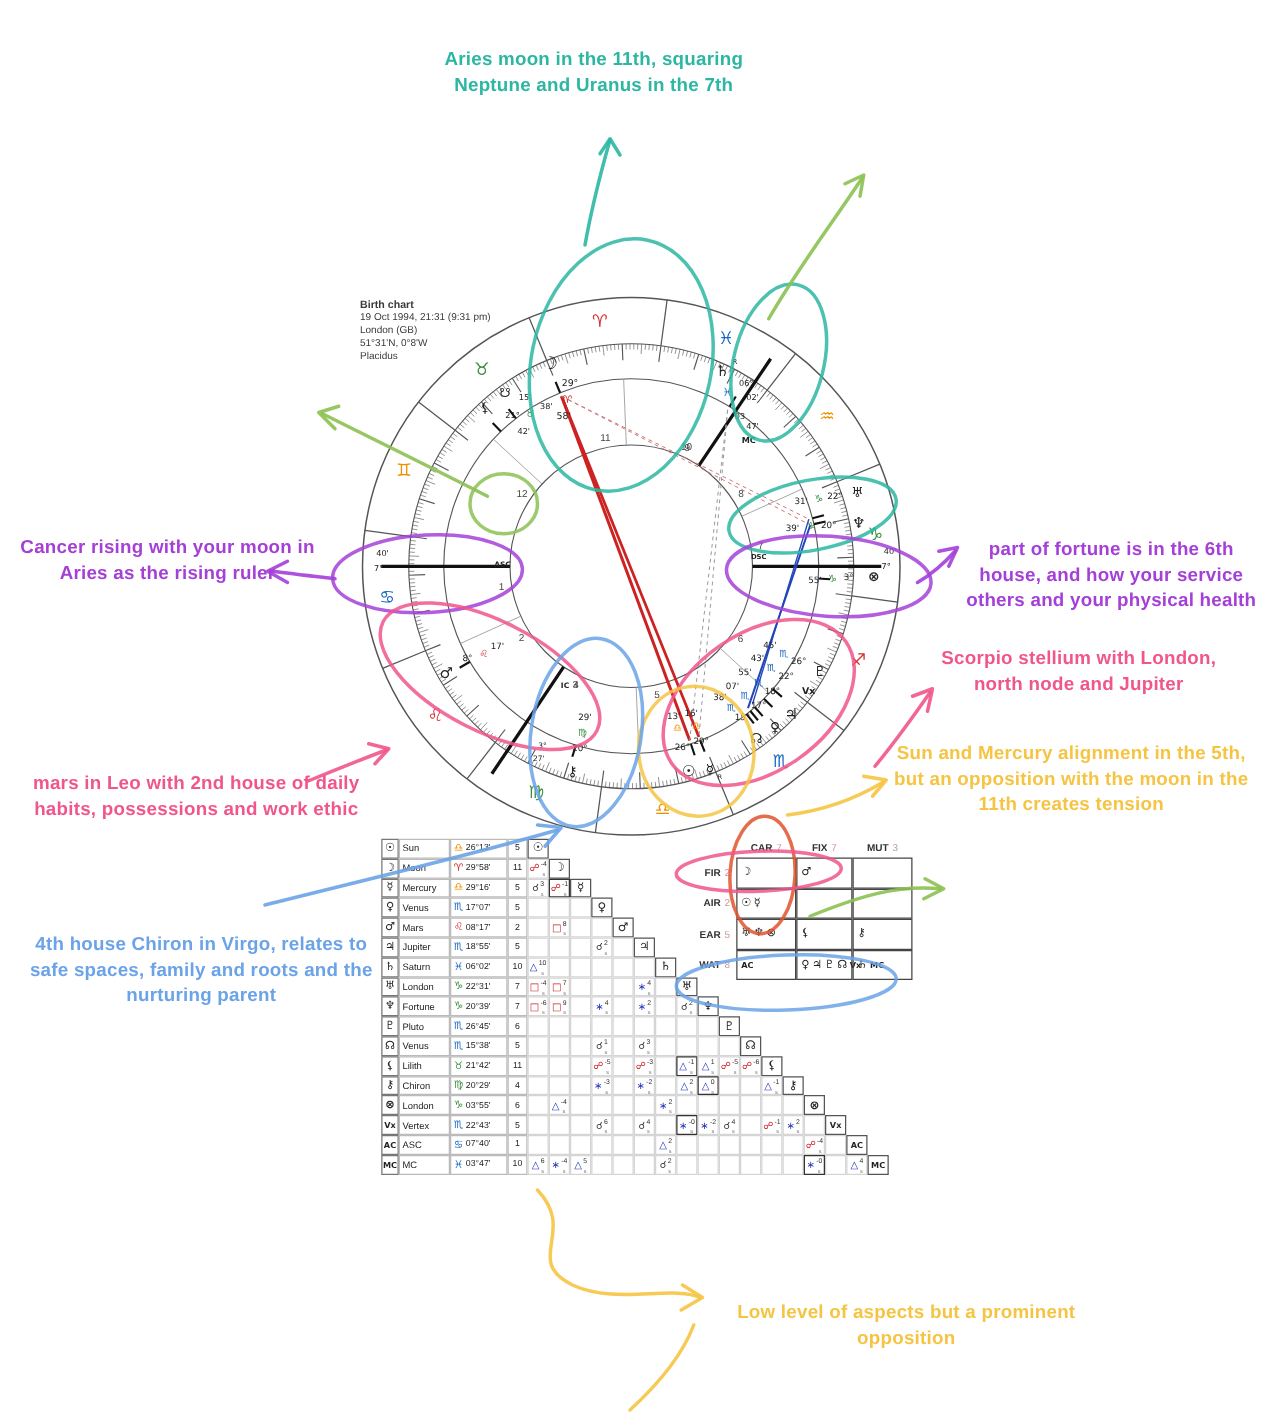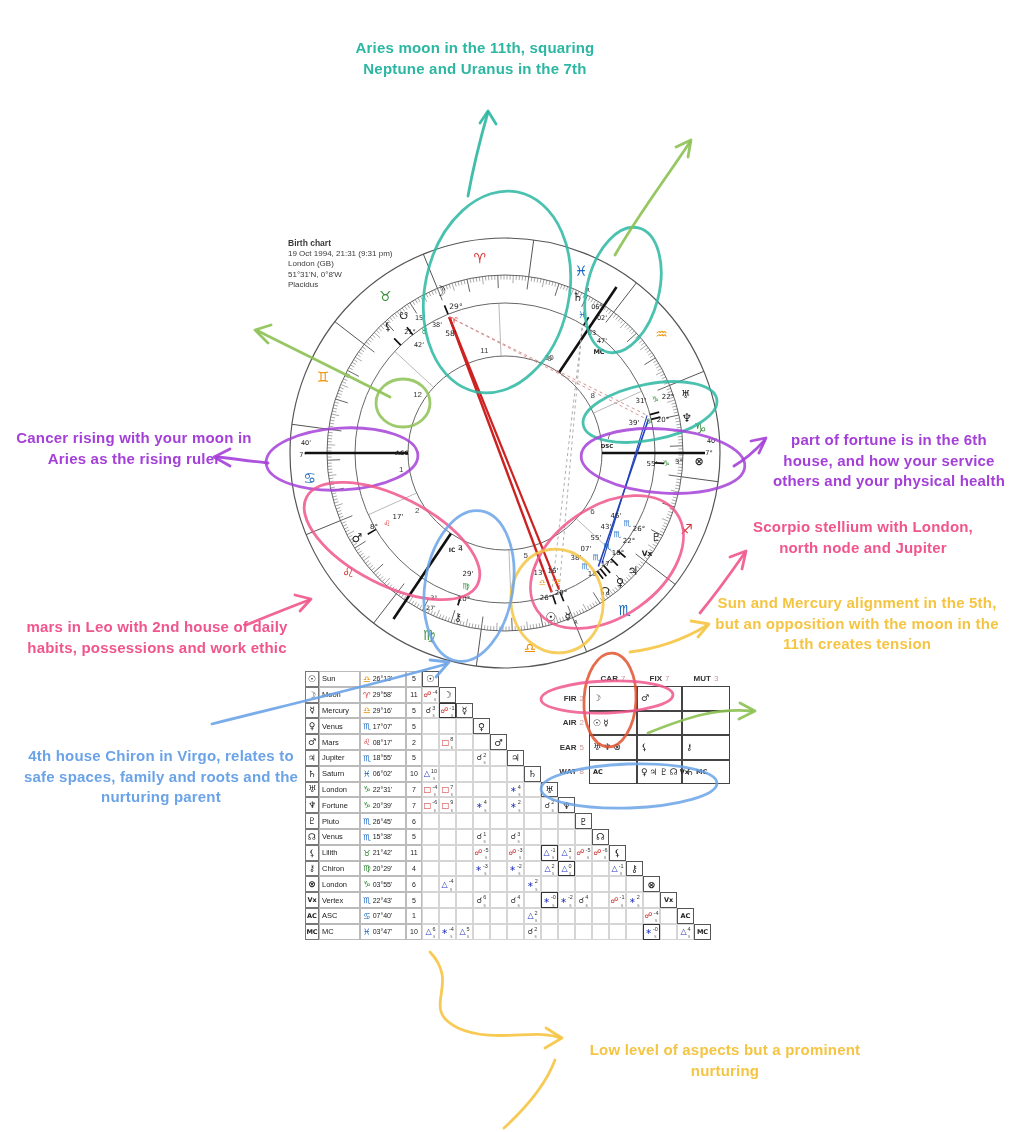--- a/index.html
+++ b/index.html
@@ -1026,21 +1026,21 @@
       </div>
     </div>
 
   <div class="anno" style="left: 325px; top: 38px; width: 300px; color: rgb(44, 183, 162);">Aries moon in the 11th, squaring Neptune and Uranus in the 7th</div>
   <div class="anno" style="left: 8px; top: 428px; width: 252px; color: rgb(164, 63, 216);">Cancer rising with your moon in Aries as the rising ruler</div>
   <div class="anno" style="left: 14px; top: 617px; width: 286px; color: rgb(240, 85, 140);">mars in Leo with 2nd house of daily habits, possessions and work ethic</div>
   <div class="anno" style="left: 20px; top: 746px; width: 282px; color: rgb(107, 163, 232);">4th house Chiron in Virgo, relates to safe spaces, family and roots and the nurturing parent</div>
   <div class="anno" style="left: 770px; top: 430px; width: 238px; color: rgb(164, 63, 216);">part of fortune is in the 6th house, and how your service others and your physical health</div>
   <div class="anno" style="left: 732px; top: 517px; width: 262px; color: rgb(240, 85, 140);">Scorpio stellium with London, north node and Jupiter</div>
   <div class="anno" style="left: 708px; top: 593px; width: 298px; color: rgb(245, 196, 67);">Sun and Mercury alignment in the 5th, but an opposition with the moon in the 11th creates tension</div>
-  <div class="anno" style="left: 565px; top: 1040px; width: 320px; color: rgb(245, 196, 67);">Low level of aspects but a prominent nurturing</div>
+  <div class="anno" style="left: 565px; top: 1040px; width: 320px; color: rgb(245, 196, 67);">Low level of aspects but a prominent opposition</div>
 
   <svg class="layer" id="overlay-svg" width="1010" height="1132" viewBox="0 0 1010 1132" style="z-index:5;pointer-events:none">
       <ellipse cx="497" cy="292" rx="72" ry="102" fill="none" stroke="#2cb7a2" stroke-width="2.8" opacity="0.85" transform="rotate(12 497 292)"></ellipse>
       <ellipse cx="623" cy="290" rx="36" ry="64" fill="none" stroke="#2cb7a2" stroke-width="2.8" opacity="0.85" transform="rotate(14 623 290)"></ellipse>
       <ellipse cx="650" cy="412" rx="68" ry="28" fill="none" stroke="#2cb7a2" stroke-width="2.8" opacity="0.85" transform="rotate(-11 650 412)"></ellipse>
       <path d="M468,196 C473,168 480,140 488,112" fill="none" stroke="#2cb7a2" stroke-width="2.8" opacity="0.9" stroke-linecap="round" stroke-linejoin="round"></path>
       <path d="M480,123 L488,111 L496,124" fill="none" stroke="#2cb7a2" stroke-width="2.8" opacity="0.9" stroke-linecap="round" stroke-linejoin="round"></path>
       <path d="M615,255 C638,215 662,184 690,142" fill="none" stroke="#8cc152" stroke-width="2.8" opacity="0.9" stroke-linecap="round" stroke-linejoin="round"></path>
       <path d="M676,147 L691,140 L688,157" fill="none" stroke="#8cc152" stroke-width="2.8" opacity="0.9" stroke-linecap="round" stroke-linejoin="round"></path>
       <ellipse cx="403" cy="403" rx="27" ry="24" fill="none" stroke="#8cc152" stroke-width="2.8" opacity="0.85" transform="rotate(0 403 403)"></ellipse>

